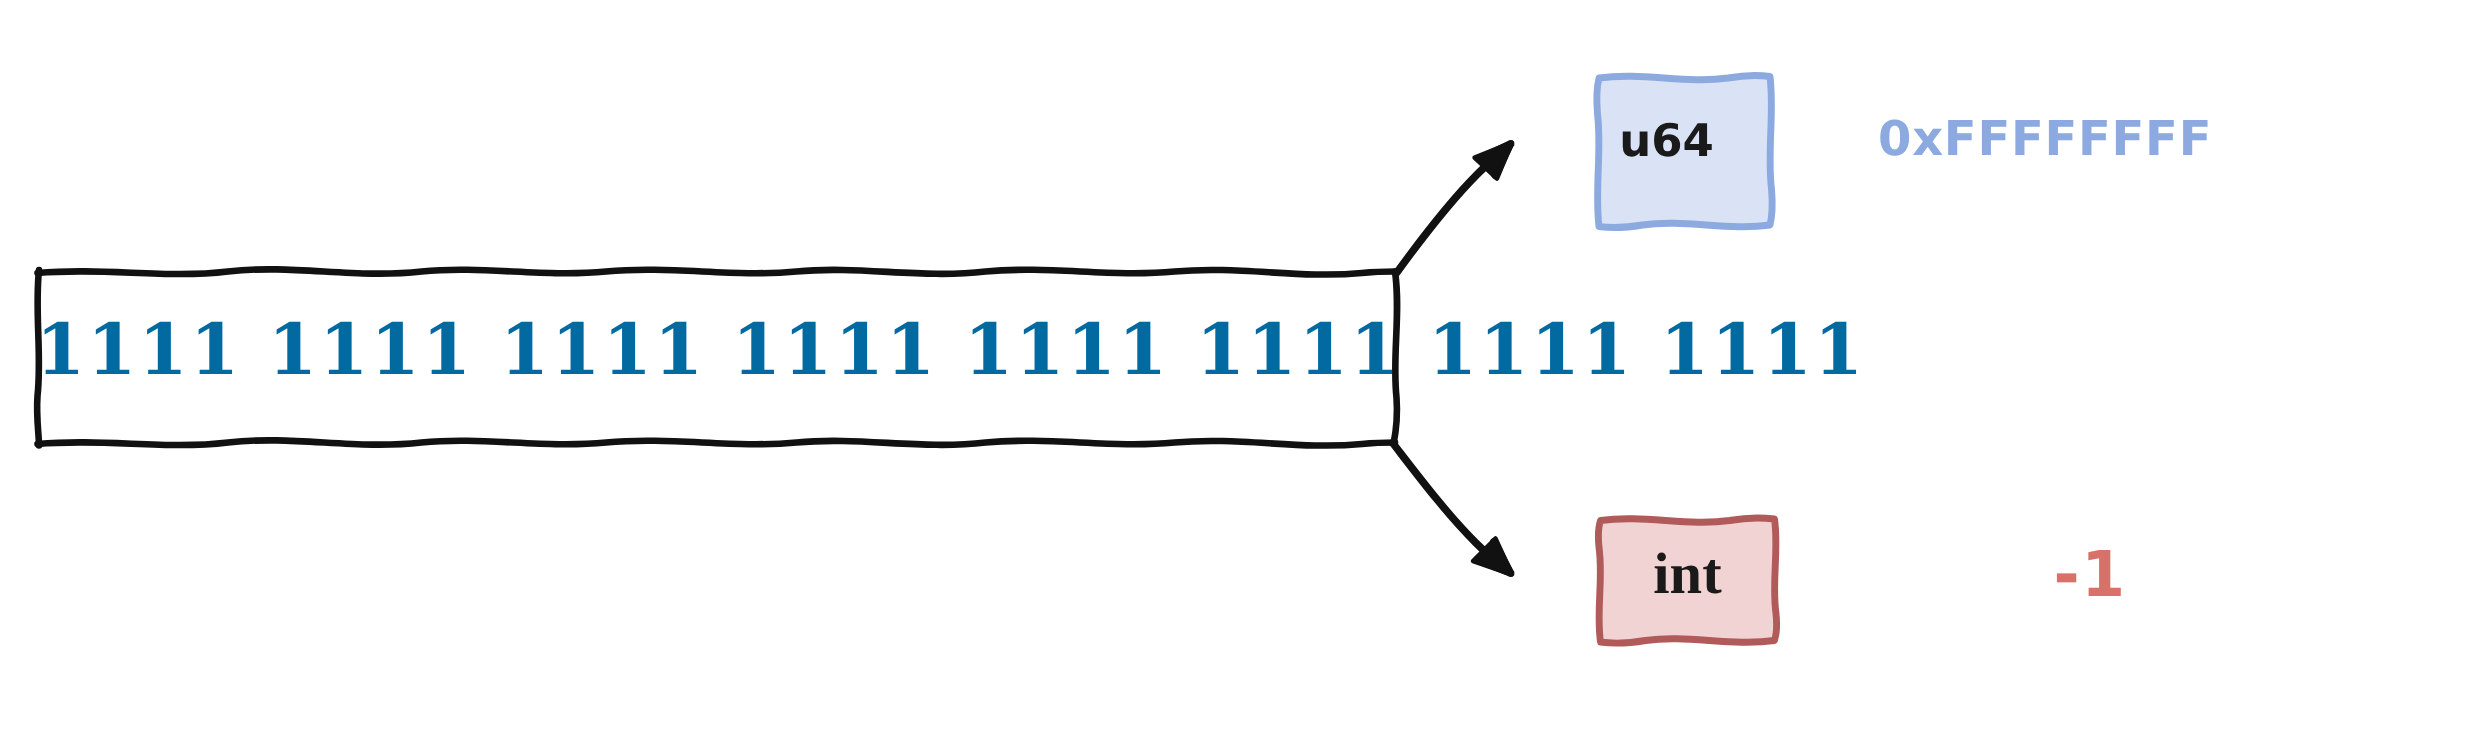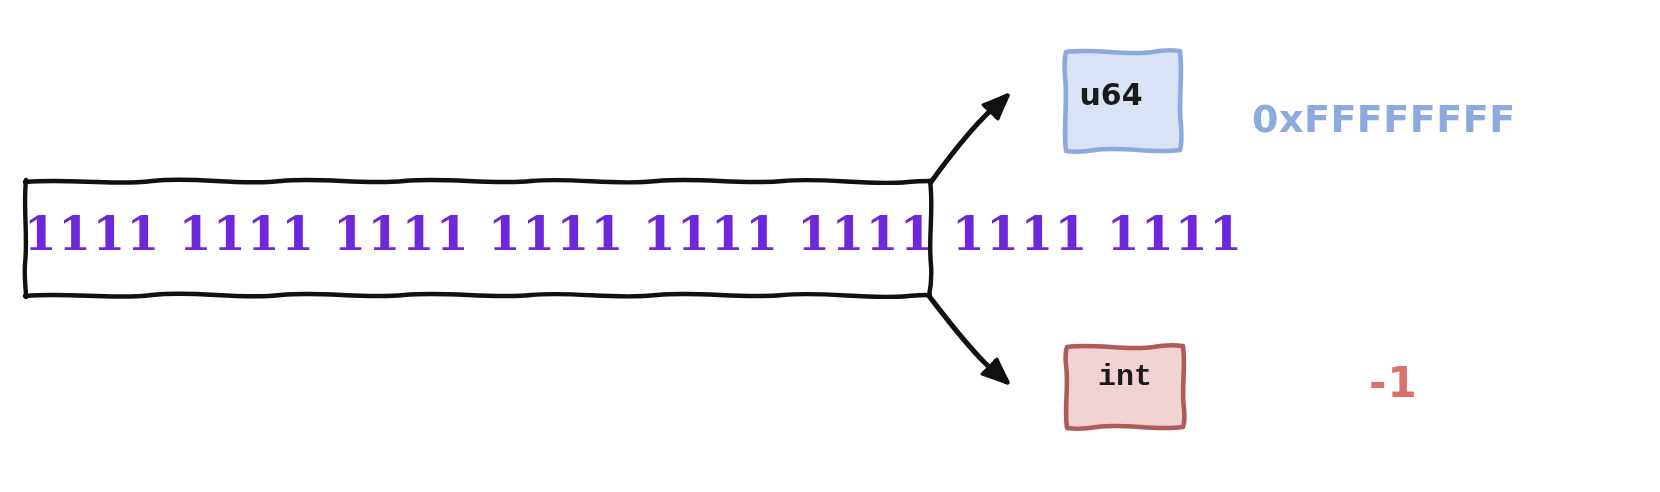--- a/index.html
+++ b/index.html
@@ -32,53 +32,52 @@
   
   #bits-label {
     left: 24px;
     top: 206px;
     width: 906px;
     text-align: center;
     font-family: "DejaVu Serif", serif;
     font-weight: bold;
     font-size: 47px;
     letter-spacing: 1.5px;
-    color: #6d28d9;
+    color: #0369a1;
   }
   
   #u64-label {
     left: 1065px;
     top: 77px;
     width: 92px;
     text-align: center;
     font-family: "DejaVu Sans", sans-serif;
     font-weight: bold;
     font-size: 30px;
     color: #1a1a1a;
   }
   #int-label {
     left: 1065px;
     top: 360px;
     width: 120px;
     text-align: center;
-    font-family: Liberation Mono, monospace;
+    font-family: Liberation Serif, serif;
     font-weight: bold;
-    font-size: 30px;
+    font-size: 39px;
     color: #1a1a1a;
   }
   
   #hex-value {
     left: 1252px;
     top: 73px;
     font-family: "DejaVu Sans", sans-serif;
     font-weight: bold;
-    font-size: 38px;
+    font-size: 32px;
     letter-spacing: 0.5px;
     color: #8caadf;
-    margin-top: 24px;
   }
   #dec-value {
     left: 1369px;
     top: 358px;
     font-family: "DejaVu Sans", sans-serif;
     font-weight: bold;
     font-size: 42px;
     letter-spacing: 1px;
     color: #d8716a;
   }

